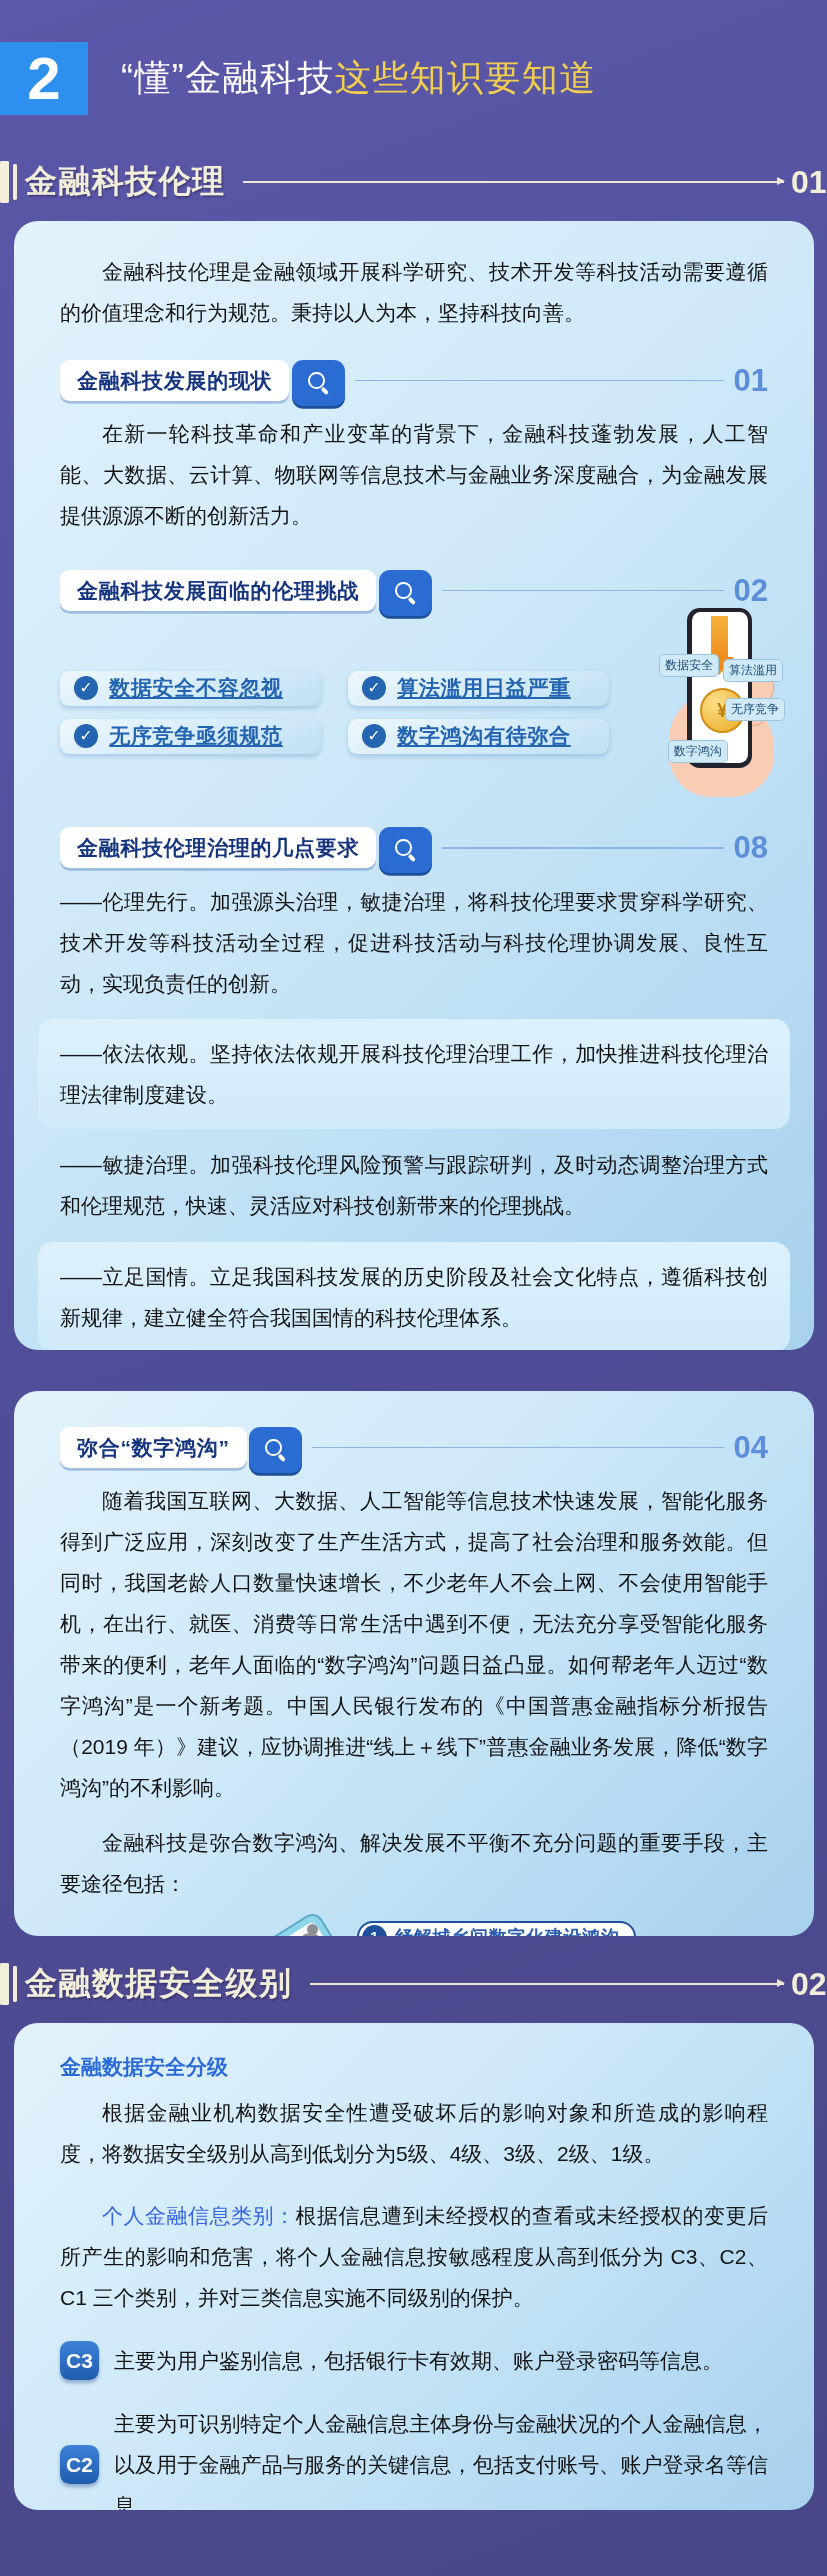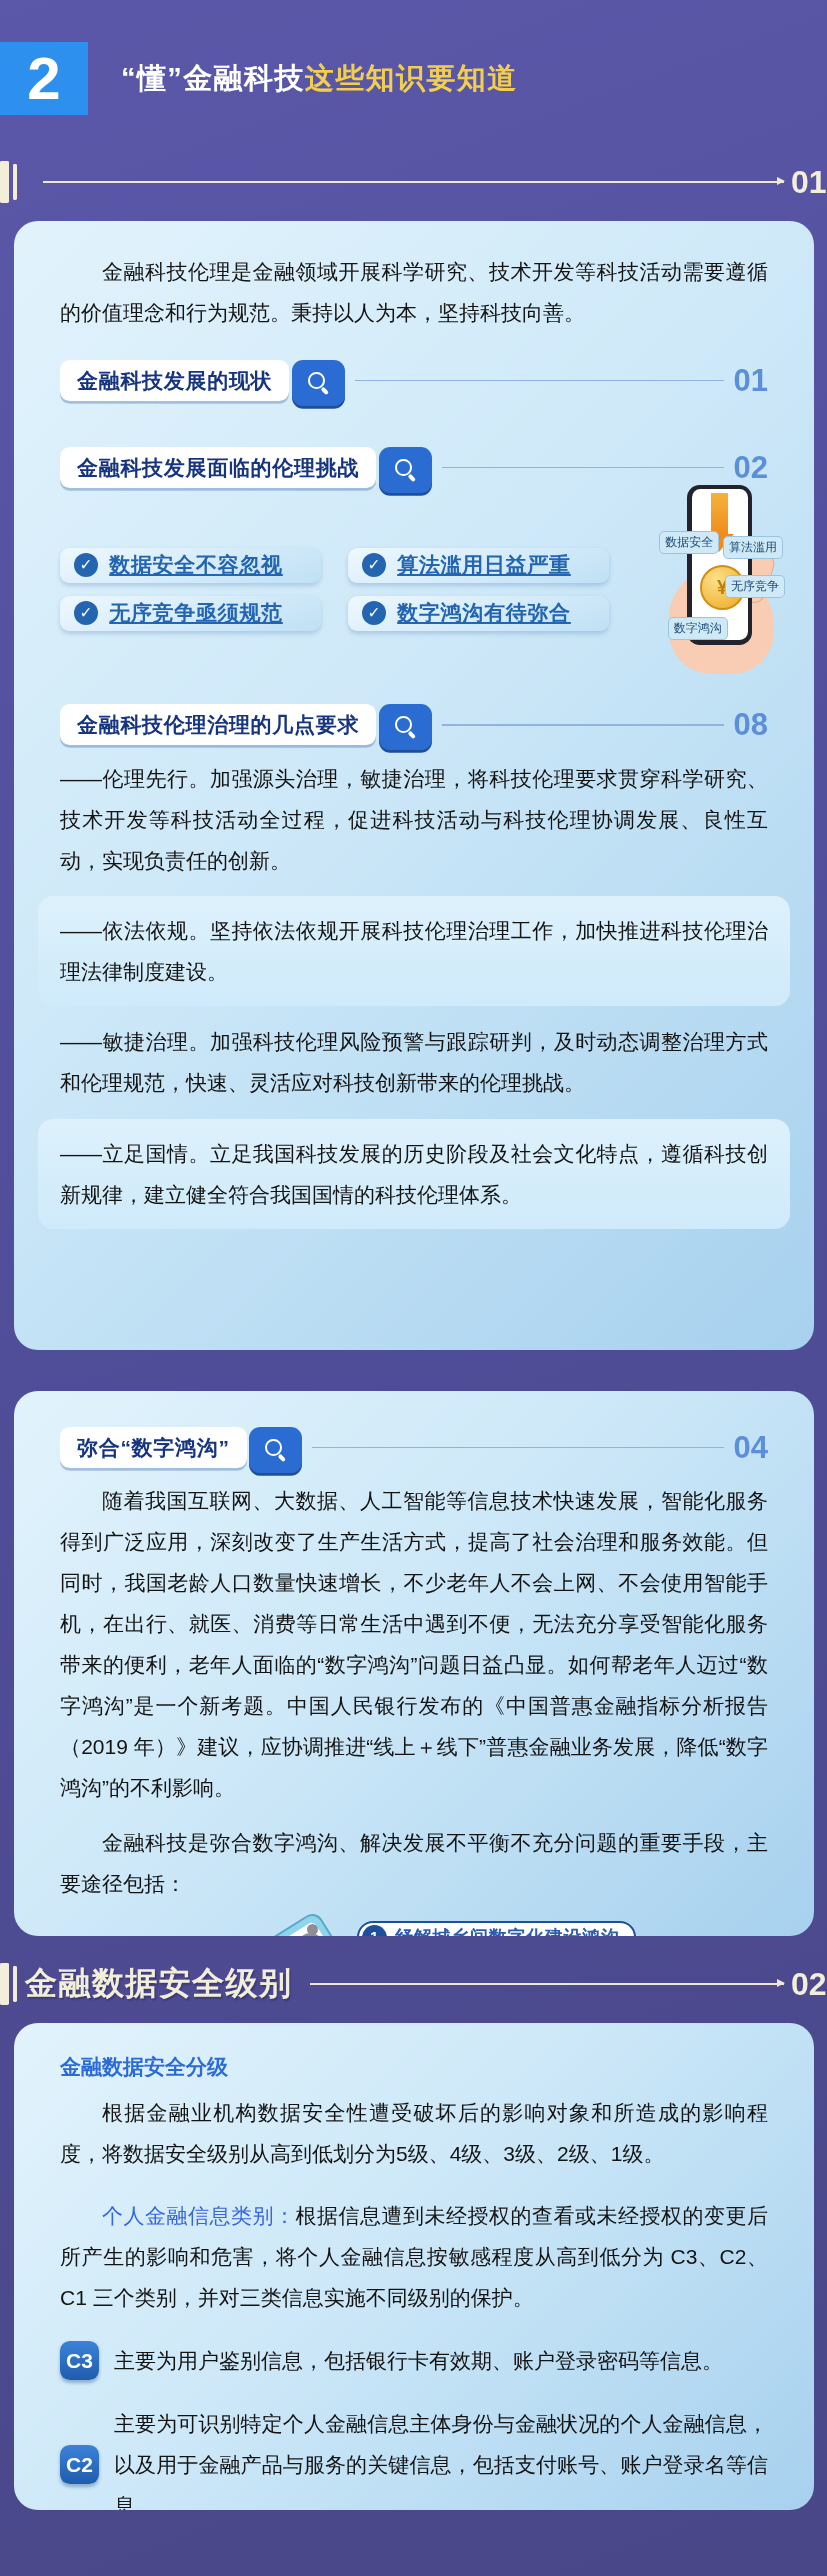--- a/index.html
+++ b/index.html
@@ -10,21 +10,21 @@
     -webkit-font-smoothing:antialiased;
   }
   
   .top-header{position:absolute;top:42px;left:0;width:828px;height:74px;}
   .num-badge{
     position:absolute;left:0;top:0;width:88px;height:73px;background:#2E90EE;
     display:flex;align-items:center;justify-content:center;
     color:#fff;font-size:60px;font-weight:bold;
   }
   .main-title{position:absolute;left:121px;top:0;height:73px;display:flex;align-items:center;
-    font-size:29px;font-weight:bold;color:#fff;letter-spacing:1.4px;}
+    font-size:36px;font-weight:normal;color:#fff;letter-spacing:1.4px;}
   .main-title .accent{color:#F2CE4E;}
   
   .section-header{position:absolute;left:0;width:828px;height:52px;display:flex;align-items:center;color:#F2EEDA;}
   .sec-mark{display:flex;align-items:center;height:42px;margin-right:8.4px;}
   .sec-mark .b1{width:9px;height:42px;background:#F2EEDA;border-radius:1.4px;}
   .sec-mark .b2{width:4.2px;height:36px;background:#F2EEDA;border-radius:1.4px;margin-left:3.5px;}
   .sec-title{font-size:32px;font-weight:bold;letter-spacing:1.4px;text-shadow:1.4px 2.1px 1.4px rgba(40,38,80,.45);}
   .sec-line{flex:1;height:2.1px;background:#EDE9D4;margin:0 7px 0 18px;position:relative;}
   .sec-line::after{content:"";position:absolute;right:-1.4px;top:-3.5px;border-left:8.4px solid #EDE9D4;
     border-top:4.2px solid transparent;border-bottom:4.2px solid transparent;}
@@ -106,38 +106,40 @@
     <span>“懂”金融科技</span>
       <span class="accent">这些知识要知道</span>
   </div>
 </div>
 
 <div class="section-header" style="top:156px;">
   <div class="sec-mark">
       <div class="b1"></div>
       <div class="b2"></div>
     </div>
+  <div class="sec-title">金融科技伦理</div>
   <div class="sec-line"></div>
   <div class="sec-num">01</div>
 </div>
 
 <div class="card" style="top:221px;height:1129px;">
   <p class="indent">金融科技伦理是金融领域开展科学研究、技术开发等科技活动需要遵循的价值理念和行为规范。秉持以人为本，坚持科技向善。</p>
   <div class="gap-m"></div>
 
   <div class="sub-row">
     <div class="sub-pill">
       <span>金融科技发展的现状</span>
     </div>
     <div class="mag-box">
         <div class="mag-icon"></div>
       </div>
     <div class="sub-line"></div>
     <div class="sub-num">01</div>
   </div>
+  <p class="indent">在新一轮科技革命和产业变革的背景下，金融科技蓬勃发展，人工智能、大数据、云计算、物联网等信息技术与金融业务深度融合，为金融发展提供源源不断的创新活力。</p>
   <div class="gap-l"></div>
 
   <div class="sub-row">
     <div class="sub-pill">
       <span>金融科技发展面临的伦理挑战</span>
     </div>
     <div class="mag-box">
         <div class="mag-icon"></div>
       </div>
     <div class="sub-line"></div>

